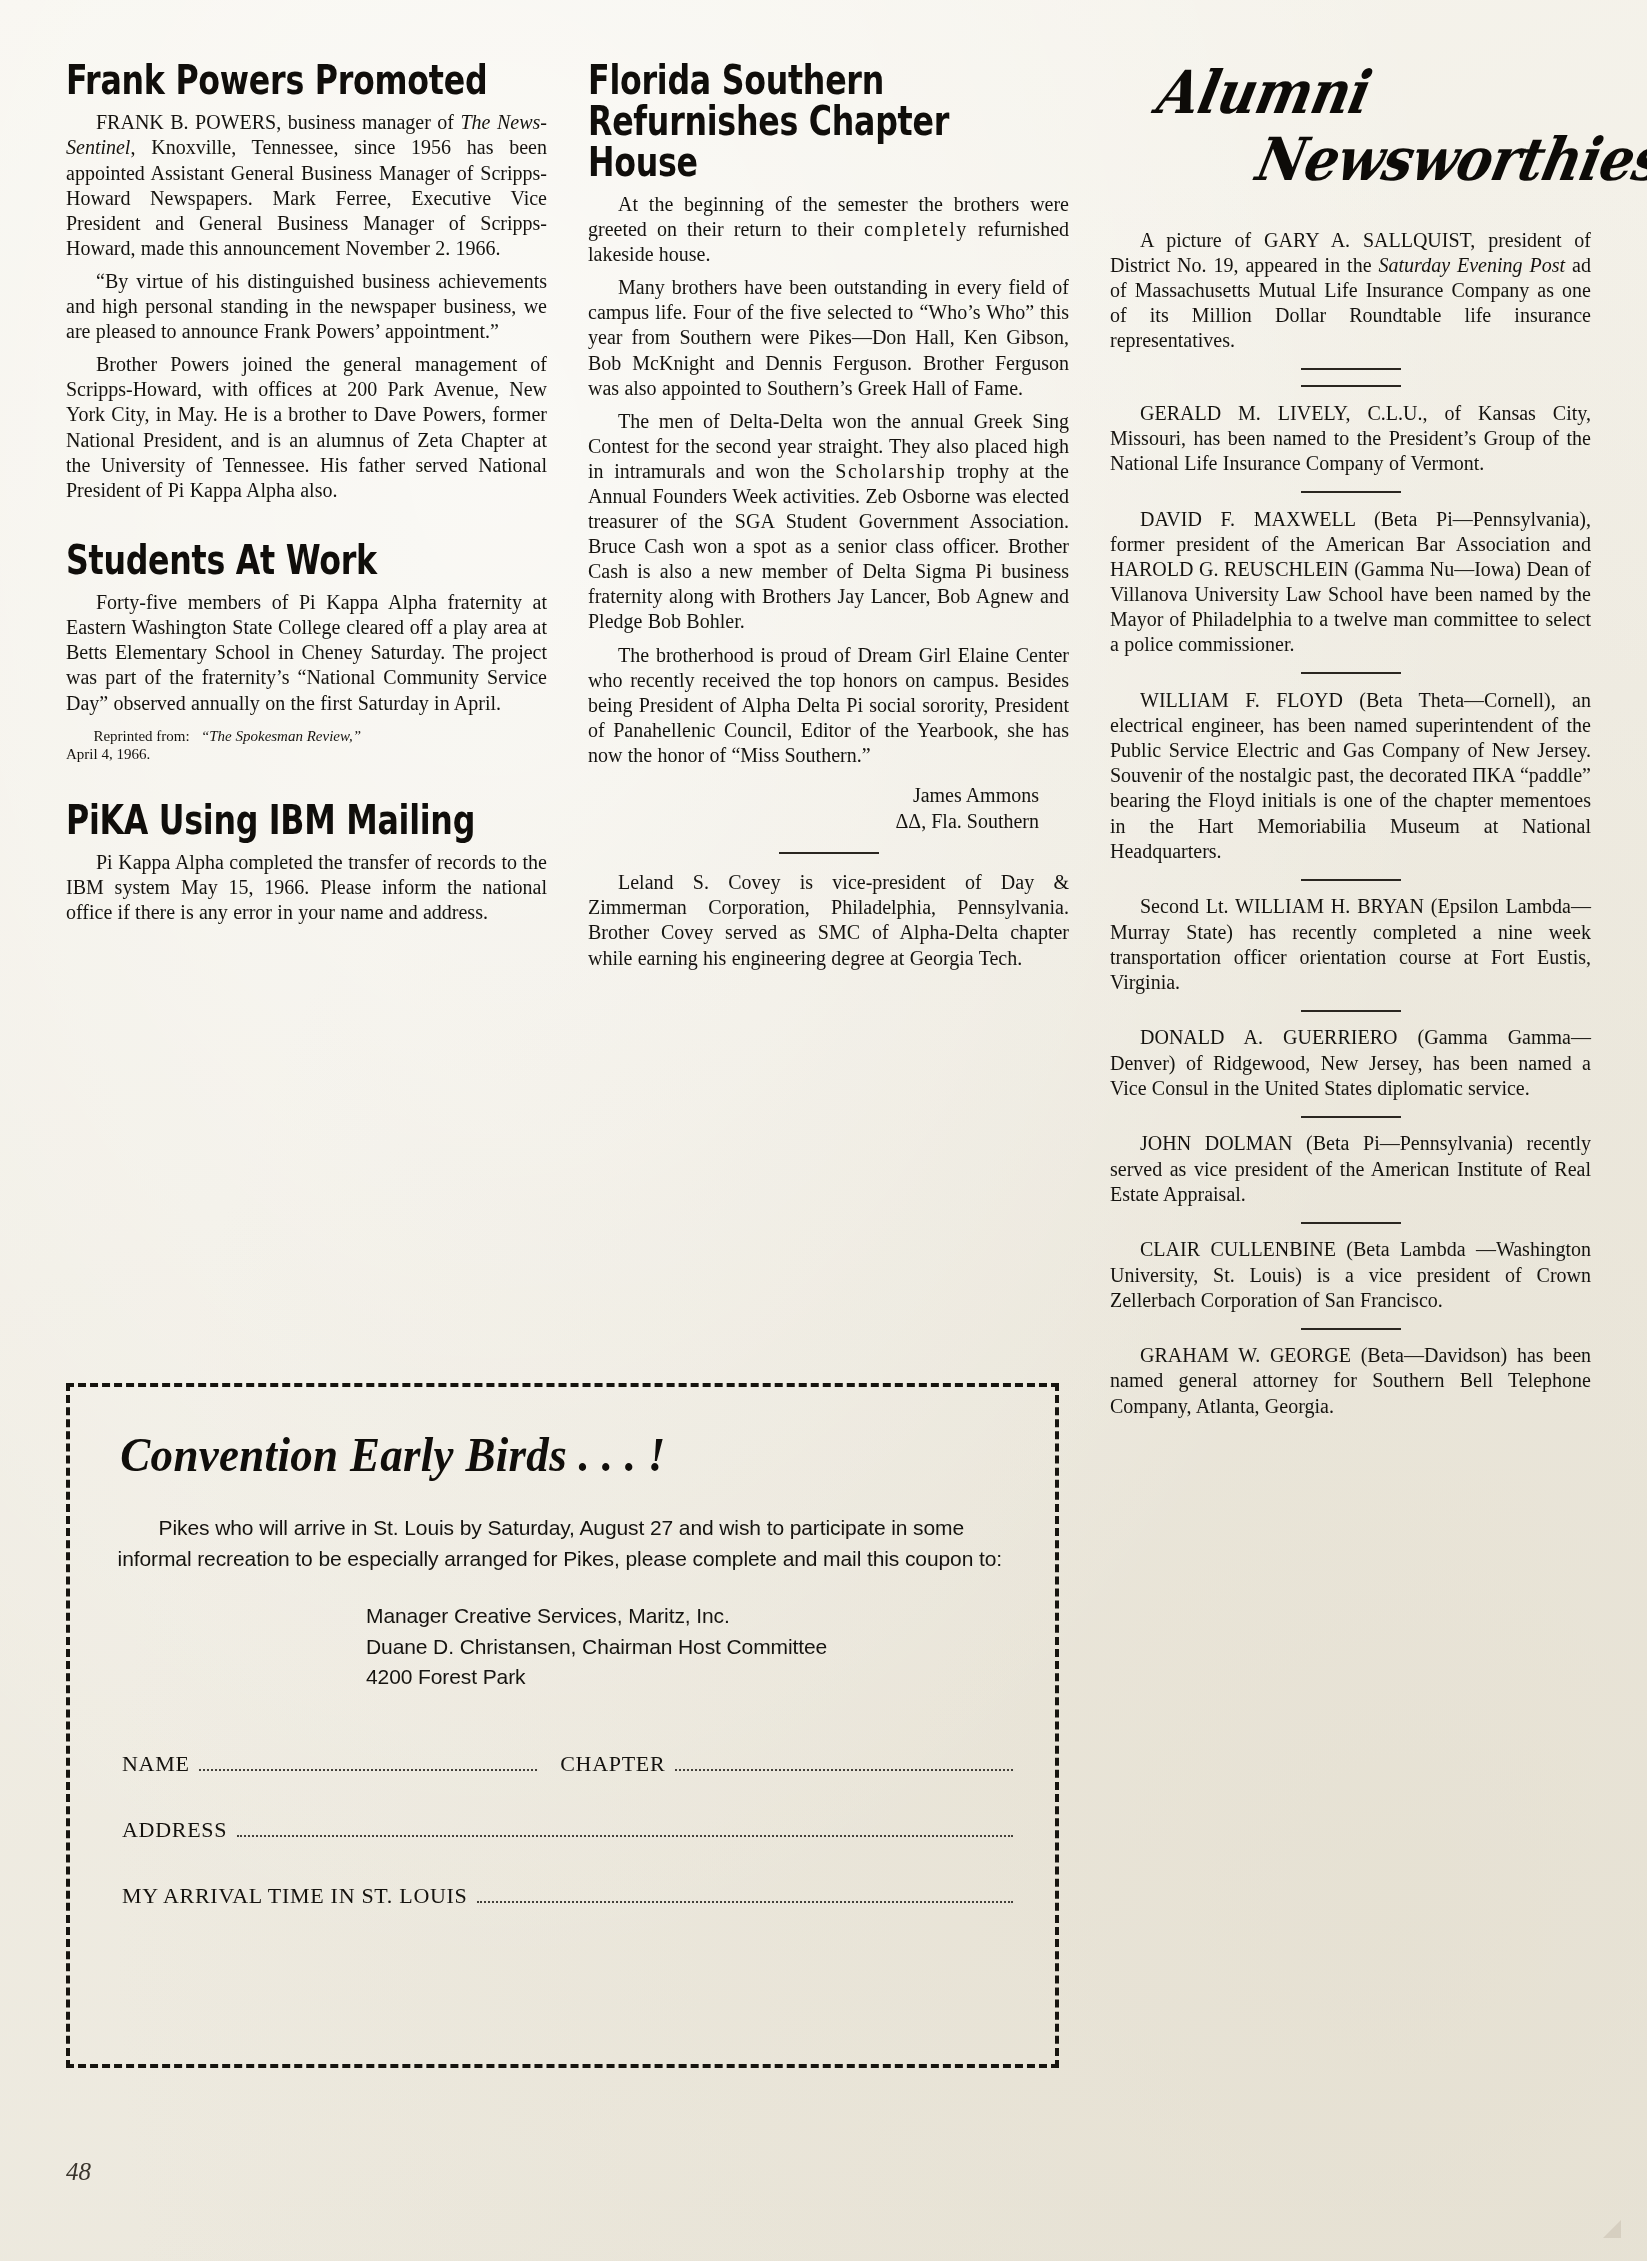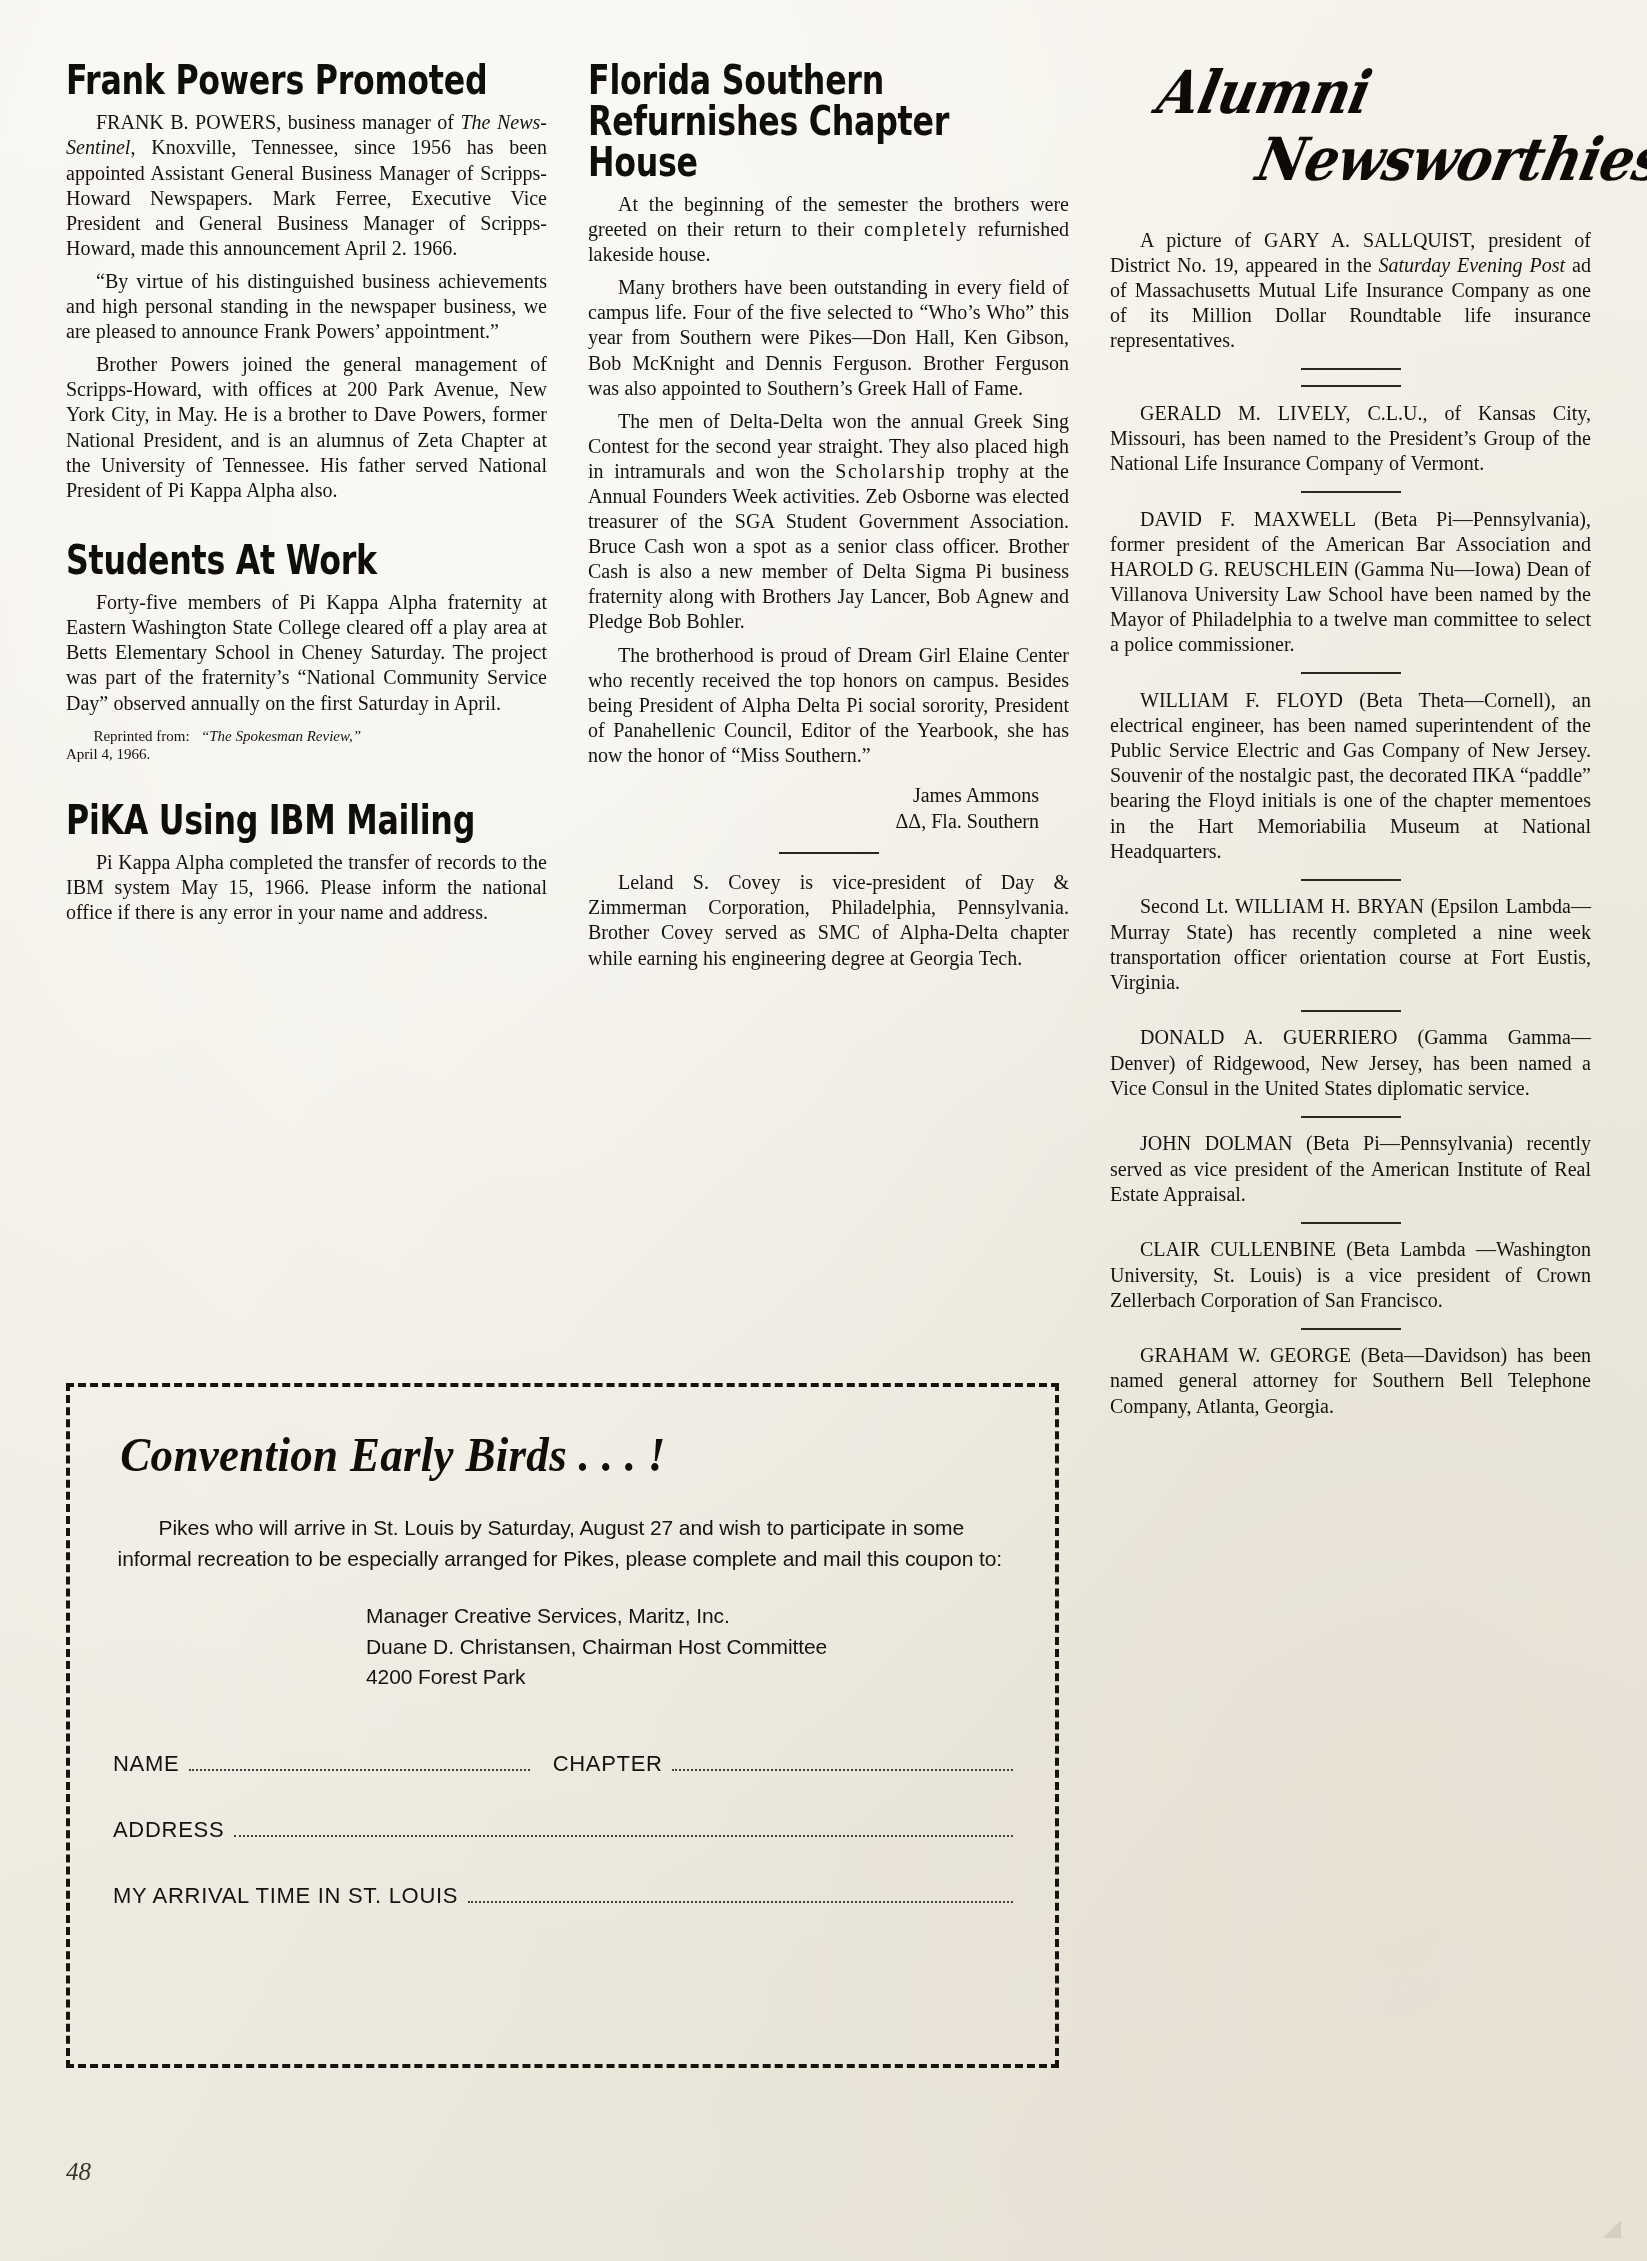--- a/index.html
+++ b/index.html
@@ -119,24 +119,24 @@
   .coupon-addr {
     font-family:"Liberation Sans","DejaVu Sans", sans-serif;
     font-size:21px;
     line-height:1.45;
     margin:27.4px 0 0 258px;
     letter-spacing:-0.1px;
   }
   .fieldrow {
     display:flex;
     align-items:flex-end;
-    font-family:Liberation Sans, sans-serif;
+    font-family:Liberation Serif, serif;
     font-size:22px;
     letter-spacing:0.7px;
-    margin-left:5px;
+    margin-left:14px;
   }
   .fieldrow .lbl { white-space:nowrap; }
   .dots {
     flex:1 1 auto;
     border-bottom:2.1px dotted #43403a;
     margin:0 4.1px 6.2px 9.6px;
     height:0.7px;
   }
   .r-name { margin-top:59px; }
   .r-addr { margin-top:40px; }
@@ -191,21 +191,21 @@
 
 <div class="paper"></div>
 
 <div class="page">
   <div class="cols">
 
     <div class="col">
 
       <h2 class="hd">Frank Powers Promoted</h2>
 
-      <p class="bd"><span>FRANK B. POWERS</span><span>, business manager of </span><span class="it">The News-Sentinel</span><span>, Knoxville, Tennessee, since 1956 has been appointed Assistant General Business Manager of Scripps-Howard Newspapers. Mark Ferree, Executive Vice President and General Business Manager of Scripps-Howard, made this announcement April 2. 1966.</span></p>
+      <p class="bd"><span>FRANK B. POWERS</span><span>, business manager of </span><span class="it">The News-Sentinel</span><span>, Knoxville, Tennessee, since 1956 has been appointed Assistant General Business Manager of Scripps-Howard Newspapers. Mark Ferree, Executive Vice President and General Business Manager of Scripps-Howard, made this announcement November 2. 1966.</span></p>
 
       <p class="bd">“By virtue of his distinguished business achievements and high personal standing in the newspaper business, we are pleased to announce Frank Powers’ appointment.”</p>
 
       <p class="bd">Brother Powers joined the general management of Scripps-Howard, with offices at 200 Park Avenue, New York City, in May. He is a brother to Dave Powers, former National President, and is an alumnus of Zeta Chapter at the University of Tennessee. His father served National President of Pi Kappa Alpha also.</p>
 
       <h2 class="hd second">Students At Work</h2>
 
       <p class="bd">Forty-five members of Pi Kappa Alpha fraternity at Eastern Washington State College cleared off a play area at Betts Elementary School in Cheney Saturday. The project was part of the fraternity’s “National Community Service Day” observed annually on the first Saturday in April.</p>
 
       <p class="credit"><span>Reprinted from:</span>&nbsp;&nbsp;&nbsp;<span class="t">“The Spokesman Review,”</span><br><span>April 4, 1966.</span></p>

